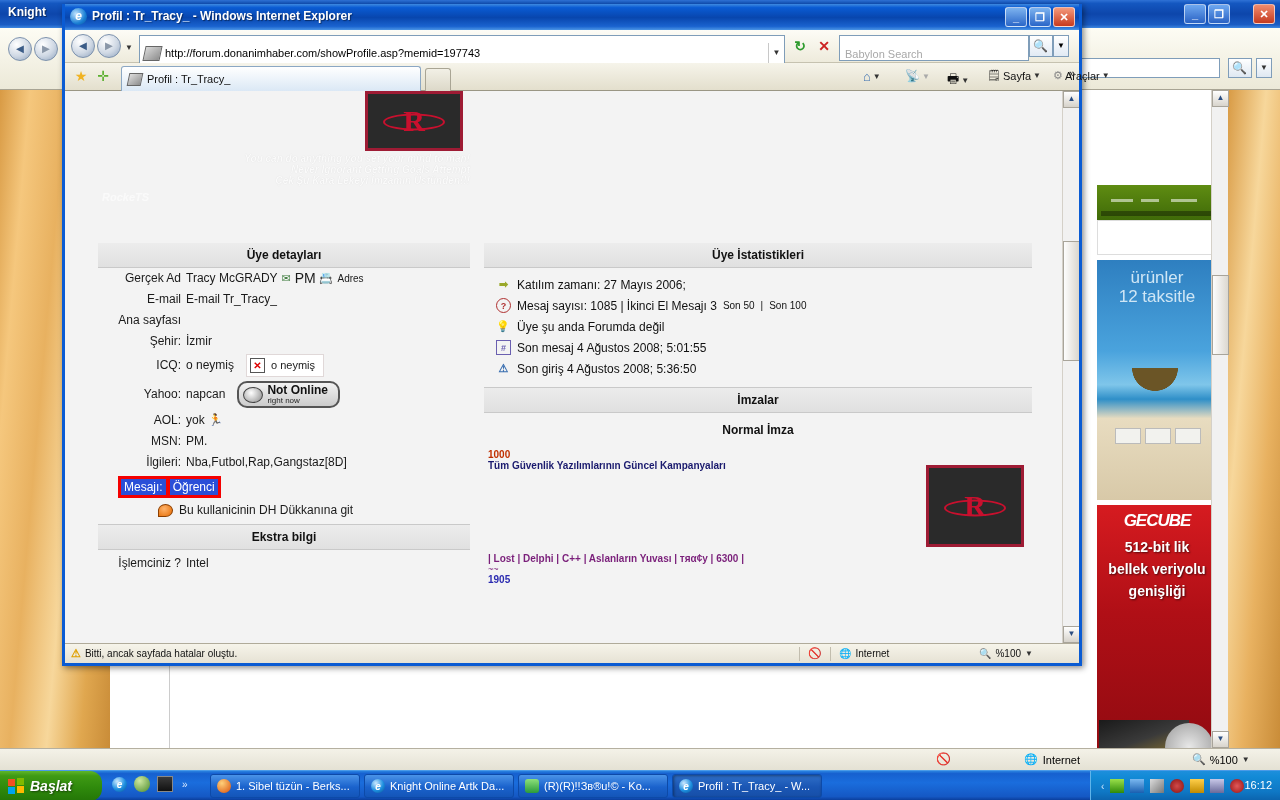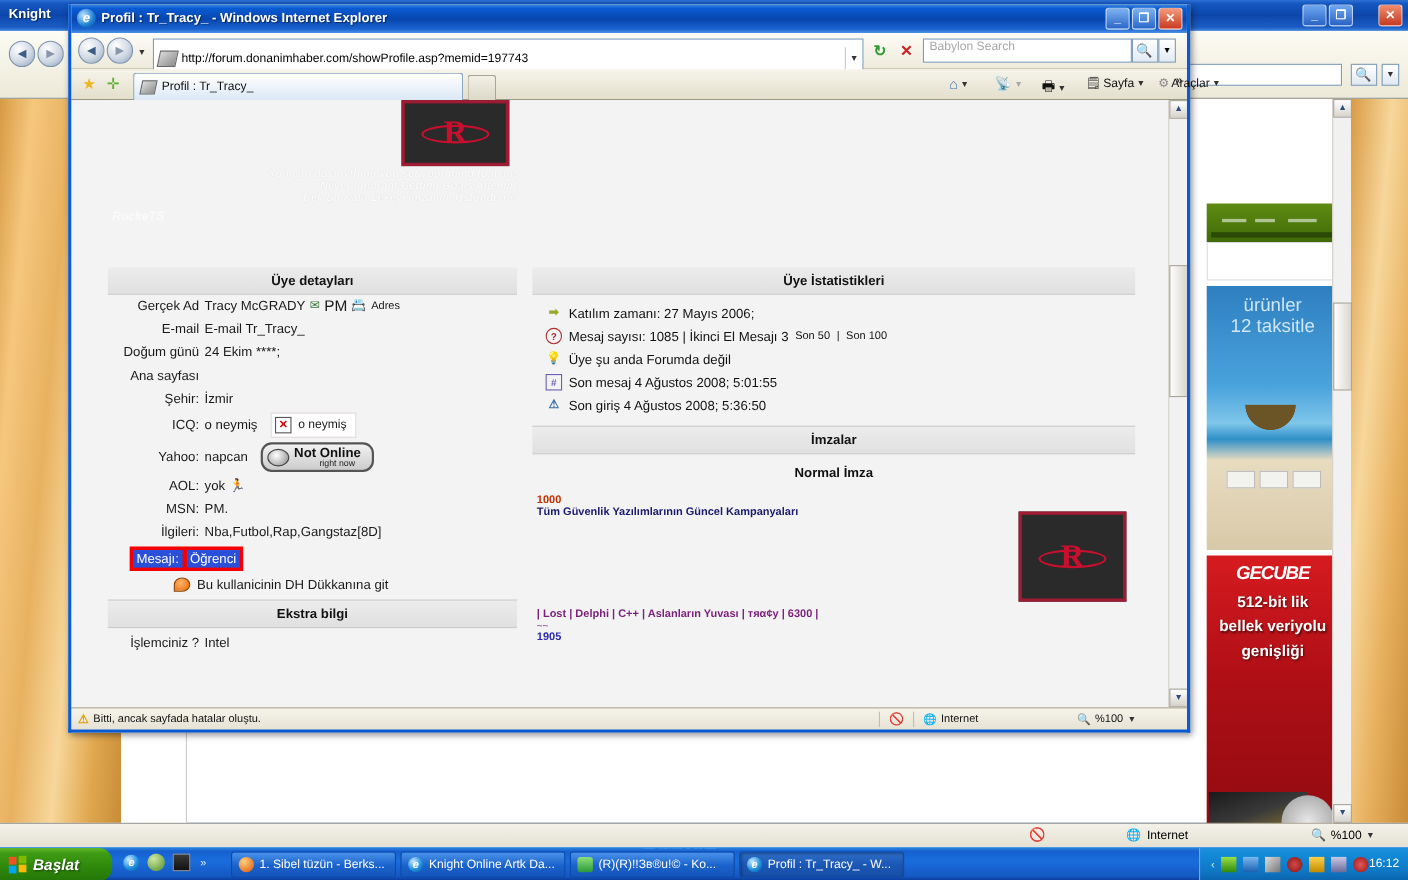--- a/index.html
+++ b/index.html
@@ -214,21 +214,21 @@
   }
   #btn-refresh, #btn-stop {
     position:absolute; top:5px; width:22px; height:22px;
     border:1px solid transparent; text-align:center; line-height:20px;
     font-size:14px; font-weight:bold; cursor:pointer;
   }
   #btn-refresh { left:724px; color:#2e9b2e; }
   #btn-stop { left:748px; color:#cc2222; }
   #ie-searchbox {
     position:absolute; left:774px; top:5px; width:190px; height:22px;
-    background:#fff; border:1px solid #7f9db9; padding:0 5px;
+    background:#fff; border:1px solid #7f9db9; padding:12px 5px;
     font-size:11px; color:#a8a8a8;
   }
   #ie-searchgo {
     position:absolute; left:964px; top:5px; width:24px; height:22px;
     border:1px solid #7f9db9; background:linear-gradient(180deg,#fff,#e1eaf4);
     color:#2a5699; text-align:center; line-height:20px; font-size:12px; cursor:pointer;
   }
   #ie-searchdrop {
     position:absolute; left:988px; top:5px; width:16px; height:22px;
     border:1px solid #7f9db9; background:linear-gradient(180deg,#fff,#e1eaf4);
@@ -345,21 +345,21 @@
     display:inline-flex; align-items:center; gap:4px;
     border:2px solid #555; border-radius:10px; padding:1px 10px 1px 4px;
     background:linear-gradient(180deg,#f2f2f2,#cccccc); margin-left:8px;
   }
   .yahoo-pill .bub {
     width:20px; height:16px; border-radius:50%;
     background:radial-gradient(circle at 40% 35%,#fff,#8a8a8a);
     border:1px solid #444;
   }
   .yahoo-pill .t1 { font-size:12px; font-weight:bold; color:#111; line-height:12px; }
-  .yahoo-pill .t2 { font-size:8px; color:#222; line-height:9px;margin-left:23px; }
+  .yahoo-pill .t2 { font-size:8px; color:#222; line-height:9px; }
 
   #mesleg-row {
     display:inline-flex; align-items:center; margin-left:20px;
     border:3px solid #f40000; background:#f40000; padding:0;
   }
   #mesleg-row .sel { background:#2a4fd8; color:#fff; font-size:12px; padding:1px 3px; }
 
   .link-row {
     display:flex; align-items:center; gap:6px; font-size:12px;
     padding:3px 0 3px 60px; color:#1a1a1a;
@@ -692,24 +692,20 @@
                 <span class="mini-ico" style="color:#2a6ab0;">📇</span>
                 <span style="font-size:10px;">Adres</span>
               </div>
             </div>
 
             <div class="detail-row">
               <div class="dt-label">E-mail</div>
               <div class="dt-value">E-mail Tr_Tracy_</div>
             </div>
 
-            <div class="detail-row">
-              <div class="dt-label">Doğum günü</div>
-              <div class="dt-value">24 Ekim ****;</div>
-            </div>
 
             <div class="detail-row">
               <div class="dt-label">Ana sayfası</div>
               <div class="dt-value"></div>
             </div>
 
             <div class="detail-row">
               <div class="dt-label">Şehir:</div>
               <div class="dt-value">İzmir</div>
             </div>

